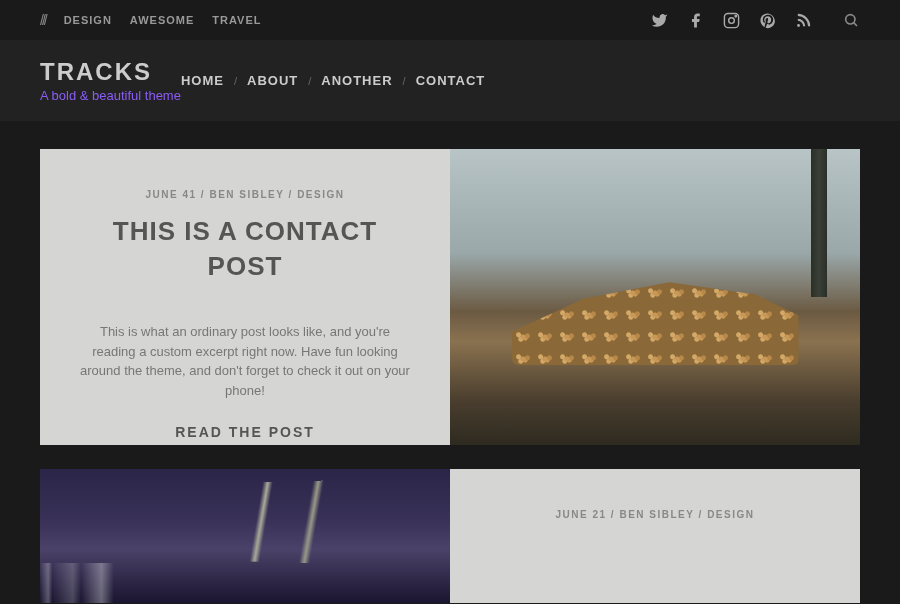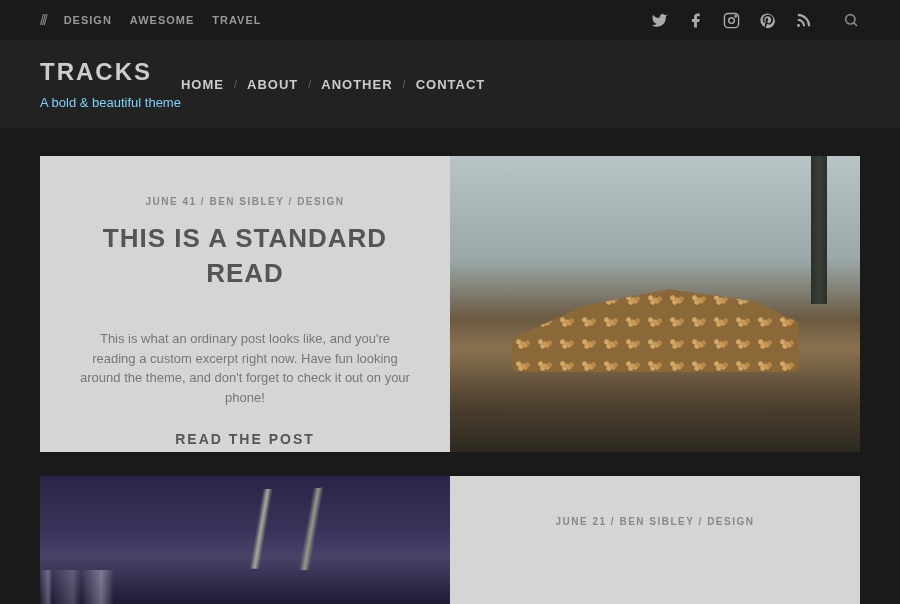--- a/index.html
+++ b/index.html
@@ -9,21 +9,21 @@
     .topbar-left { display: flex; align-items: center; gap: 18px; }
     .hamburger { color: #888; font-size: 14px; letter-spacing: -2px; }
     .topbar-cats { display: flex; gap: 18px; }
     .topbar-cats a { color: #999; font-size: 11px; font-weight: 600; letter-spacing: 1px; text-decoration: none; }
     .topbar-right { display: flex; align-items: center; gap: 18px; }
     .social-icon { color: #aaa; width: 18px; height: 18px; display: flex; align-items: center; justify-content: center; }
     .search-icon { color: #888; margin-left: 12px; }
     
     .header { background: #222; padding: 18px 40px; display: flex; align-items: center; justify-content: flex-start; }
     .site-title { color: #ccc; font-size: 24px; font-weight: 700; letter-spacing: 2px; }
-    .site-tagline { color: #7dd3fc; font-size: 13px; margin-top: 9px; }
+    .site-tagline { color: #8b5cf6; font-size: 13px; margin-top: 2px; }
     .nav { display: flex; align-items: center; gap: 10px; }
     .nav a { color: #ccc; font-size: 13px; font-weight: 600; letter-spacing: 1px; text-decoration: none; }
     .nav-sep { color: #666; font-size: 11px; }
     
     .content { padding: 28px 40px 0 40px; }
     
     .post { display: flex; background: #d5d5d3; margin-bottom: 24px; height: 296px; }
     .post-text { width: 50%; padding: 40px 40px; display: flex; flex-direction: column; align-items: center; text-align: center; }
     .post-image { width: 50%; background: #888; position: relative; overflow: hidden; }
     .post-meta { color: #888; font-size: 10px; font-weight: 700; letter-spacing: 1.5px; margin-bottom: 14px; }
@@ -136,21 +136,21 @@
   </div>
 </div>
 
 <div class="content">
 
   <article class="post">
     <div class="post-text">
       <div class="post-meta">
         <span>JUNE 41</span><span> / </span><span>BEN SIBLEY</span><span> / </span><span>DESIGN</span>
       </div>
-      <h2 class="post-title">THIS IS A STANDARD READ</h2>
+      <h2 class="post-title">THIS IS A CONTACT POST</h2>
       <div class="divider"></div>
       <p class="post-excerpt">This is what an ordinary post looks like, and you're reading a custom excerpt right now. Have fun looking around the theme, and don't forget to check it out on your phone!</p>
       <a href="#" class="read-more">READ THE POST</a>
     </div>
     <div class="post-image img-logs"></div>
   </article>
 
   <article class="post post2">
     <div class="post-image img-bridge"></div>
     <div class="post-text">

